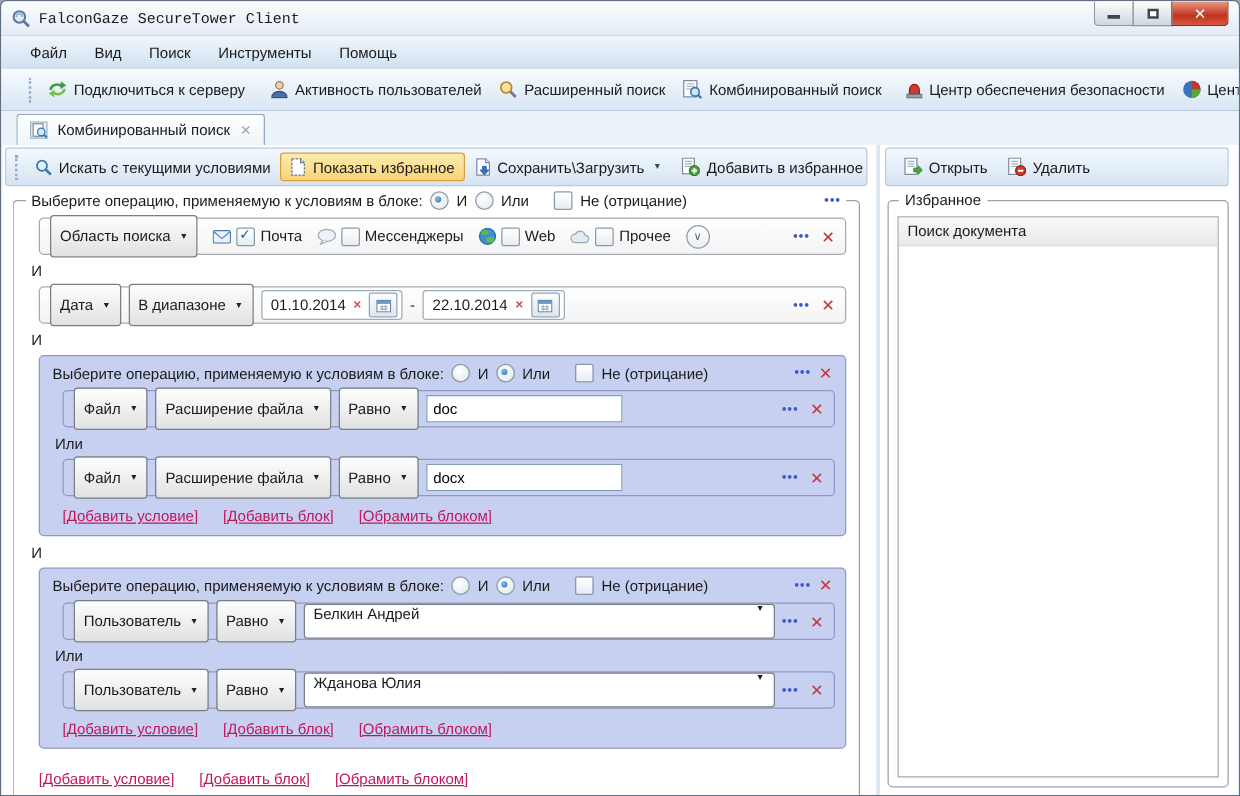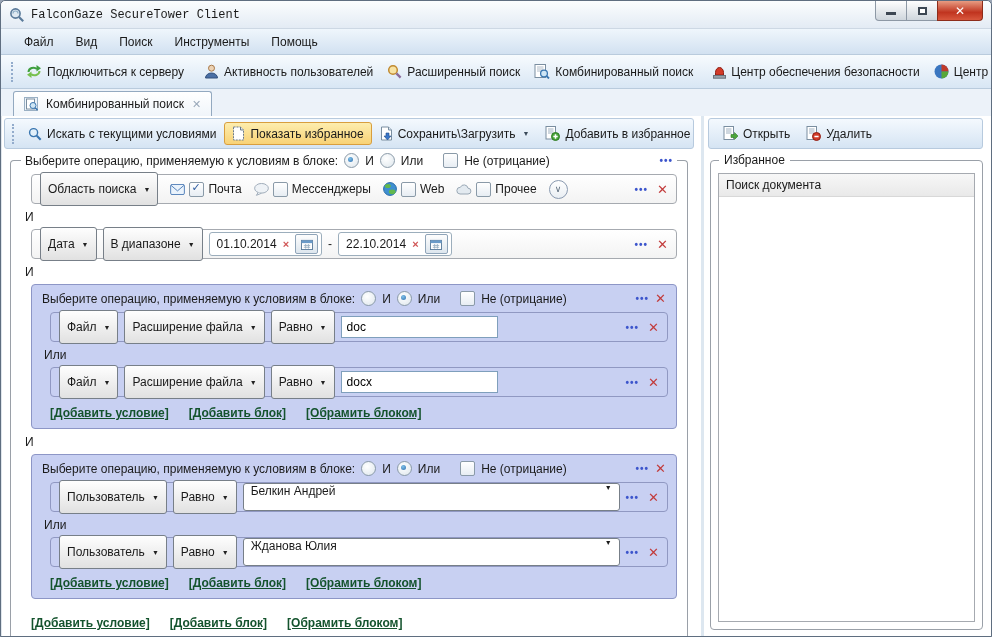--- a/index.html
+++ b/index.html
@@ -19,21 +19,21 @@
   .win-btn.close{width:44px;background:linear-gradient(#e89c82,#c0341f 60%,#d8573d);
     border-color:#8d2c1a;border-radius:0 0 4px 0;color:#fff;font-weight:bold;font-size:12px;}
   .glyph-min{width:10px;height:3px;background:#3d4753;margin-top:6px;}
   .glyph-restore{width:9px;height:8px;border:2px solid #3d4753;box-sizing:border-box;background:#fff;}
   
   .menubar{height:25px;flex:0 0 25px;background:linear-gradient(#eff6fc,#d2e1f1);
     display:flex;align-items:center;padding-left:12px;border-bottom:1px solid #b9cbdd;}
   .menu-item{padding:4px 11px;cursor:default;}
   
   .toolbar{height:33px;flex:0 0 33px;background:linear-gradient(#f7fbfe,#d8e6f4);
-    display:flex;align-items:center;padding:0 6px;border-bottom:1px solid #b9cbdd;white-space:nowrap;overflow:hidden;}
+    display:flex;align-items:center;padding:0 18px;border-bottom:1px solid #b9cbdd;white-space:nowrap;overflow:hidden;}
   .grip{width:0;height:20px;border-left:2px dotted #93accc;margin:0 6px 0 4px;}
   .tb-item{display:flex;align-items:center;gap:5px;padding:4px 7px;border-radius:3px;cursor:default;}
   .tb-sep{width:1px;height:24px;background:#a9bdd1;box-shadow:1px 0 0 #fbfdff;margin:0 3px;}
   .icon{display:inline-flex;align-items:center;justify-content:center;}
   
   .tabbar{height:27px;flex:0 0 27px;background:#ecf2f9;display:flex;align-items:flex-end;padding-left:12px;}
   .tab{display:flex;align-items:center;gap:6px;height:25px;box-sizing:border-box;padding:0 10px;
     background:linear-gradient(#ffffff,#f0f5fa);border:1px solid #93a9c0;border-bottom:none;
     border-radius:3px 3px 0 0;}
   .tab-close{color:#9aa9ba;font-weight:bold;font-size:11px;margin-left:2px;}
@@ -88,21 +88,21 @@
   .cal-btn{width:21px;height:18px;border:1px solid #8fa4b8;border-radius:2px;
     background:linear-gradient(#fdfdfd,#dde6ee);display:inline-flex;align-items:center;justify-content:center;}
   .joiner{padding:6px 0 5px 6px;}
   .subblock{background:#c8d0f2;border:1px solid #8d96c6;border-radius:4px;margin:0 2px 0 12px;
     padding:2px 8px 8px 8px;}
   .sub-header{display:flex;align-items:center;gap:6px;padding:4px 2px 6px 2px;}
   .subblock .cond-row{background:transparent;border-color:#9098c2;margin:0 0 0 10px;}
   .subblock .joiner{padding-left:4px;}
   .links-row{display:flex;gap:20px;padding:9px 0 1px 12px;}
   .subblock .links-row{padding-left:10px;padding-bottom:0;}
-  .link{color:#14532d;text-decoration:underline;cursor:pointer;font-weight:bold;}
+  .link{color:#be185d;text-decoration:underline;cursor:pointer;}
   
   .toolbar3{height:29px;flex:0 0 29px;margin:2px 0 1px 0;background:linear-gradient(#f4f9fe,#d5e4f3);
     border:1px solid #b7cade;border-radius:3px;display:flex;align-items:center;padding:0 6px;white-space:nowrap;}
   .fav-group{flex:1;min-height:0;border:1px solid #9aa0a8;border-radius:4px;margin:10px 0 6px 2px;
     position:relative;padding:12px 7px 7px 7px;display:flex;}
   .fav-title{position:absolute;top:-8px;left:8px;background:#fff;padding:0 5px;}
   .fav-list{flex:1;border:1px solid #a6aab0;background:#fff;overflow:hidden;}
   .fav-item{background:linear-gradient(#f7f7f7,#e9e9e9);border-bottom:1px solid #d8d8d8;
     padding:4px 7px;cursor:default;}
   svg{display:block;}

